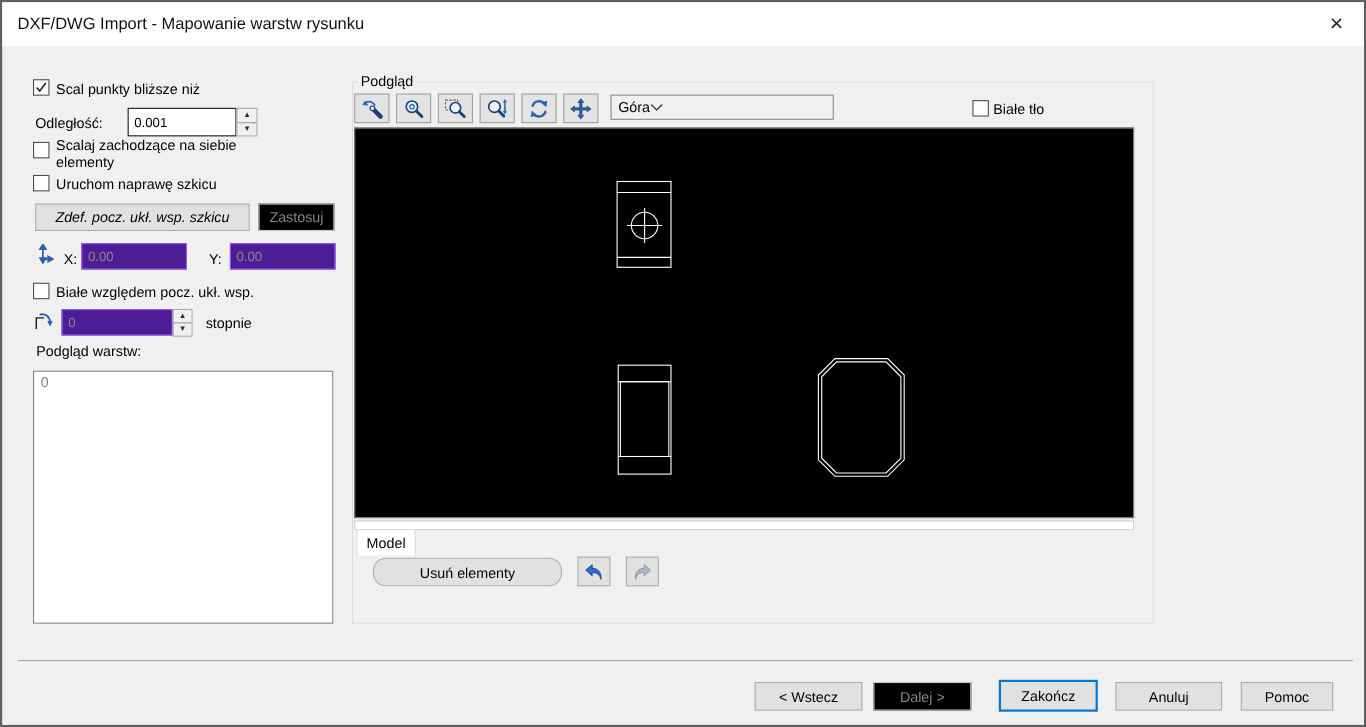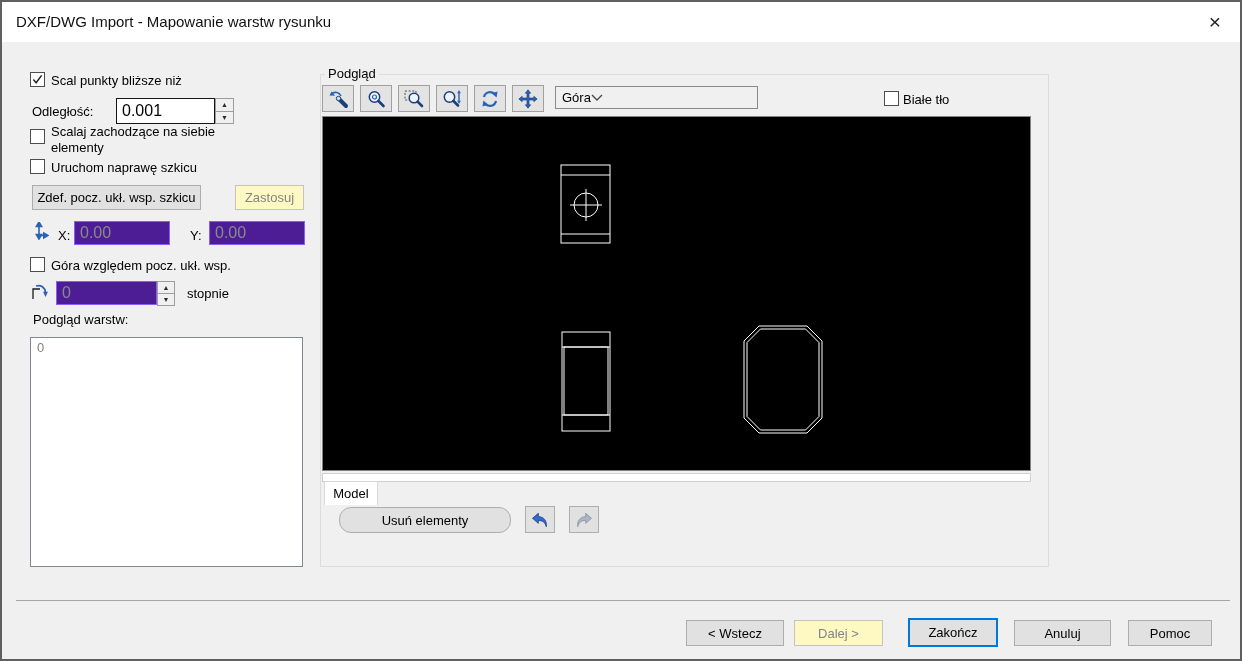--- a/index.html
+++ b/index.html
@@ -12,23 +12,23 @@
   .abs{position:absolute;}
   .titlebar{left:0;top:0;width:100%;height:40px;background:#ffffff;}
   .title-text{left:14px;top:11px;font-size:15px;color:#111;}
   .close-x{right:8px;top:4px;width:34px;height:32px;display:flex;align-items:center;justify-content:center;
     font-size:21px;color:#222;cursor:default;font-weight:300;}
   .lbl{font-size:13px;color:#000;white-space:nowrap;}
   .lbl2{font-size:13px;color:#000;line-height:16px;}
   .chk{width:15px;height:15px;background:#fff;border:1px solid #4d4d4d;display:flex;align-items:center;justify-content:center;}
   .btn{background:#e1e1e1;border:1px solid #adadad;font-size:13px;color:#000;
     display:flex;align-items:center;justify-content:center;font-family:"Liberation Sans",sans-serif;}
-  .btn.disabled{background:#fef9c3;border-color:#c3c3c3;color:#848484;}
+  .btn.disabled{background:#000000;border-color:#c3c3c3;color:#848484;}
   .btn.default-btn{border:2px solid #0078d7;}
-  .field{background:#fff;border:1px solid #151515;font-size:16px;color:#000;
+  .field{background:#fff;border:1px solid #151515;font-size:12px;color:#000;
     display:flex;align-items:center;padding:0 5px;font-family:"Liberation Sans",sans-serif;}
   .field.disabled{background:#4c1d95;border:1px solid #8b5cf6;color:#8a8a8a;}
   .spinner{display:flex;flex-direction:column;border:1px solid #9d9d9d;background:#f0f0f0;}
   .spin-btn{flex:1;display:flex;align-items:center;justify-content:center;background:#f0f0f0;}
   .spin-btn + .spin-btn{border-top:1px solid #9d9d9d;}
   .spin-glyph{font-size:7px;color:#2b2b2b;line-height:1;}
   .groupbox{border:1px solid #dcdcdc;}
   .group-label{position:absolute;top:-9px;left:4px;background:#f0f0f0;padding:0 3px;font-size:13px;color:#000;}
   .tool-btn{width:32px;height:27px;background:#e3e3e3;border:1px solid #a0a0a0;
     display:flex;align-items:center;justify-content:center;}
@@ -73,39 +73,39 @@
 
   <div class="abs chk" style="left:28px;top:127px;"></div>
   <div class="abs lbl2" style="left:49px;top:122px;">
     <div>Scalaj zachodzące na siebie</div>
     <div>elementy</div>
   </div>
 
   <div class="abs chk" style="left:28px;top:157px;"></div>
   <div class="abs lbl" style="left:49px;top:158px;">Uruchom naprawę szkicu</div>
 
-  <div class="abs btn" style="left:30px;top:183px;width:169px;height:25px;">Zdef. pocz. ukł. wsp. szkicu</div>
+  <div class="abs btn" style="left:30px;top:183px;width:195px;height:25px;font-style:italic;">Zdef. pocz. ukł. wsp. szkicu</div>
   <div class="abs btn disabled" style="left:233px;top:183px;width:69px;height:25px;">Zastosuj</div>
 
   <svg class="abs" style="left:29px;top:220px;" width="18" height="18" viewBox="0 0 18 18">
     <g stroke="#2a62b8" stroke-width="1.6" fill="#2a62b8">
       <line x1="8" y1="3" x2="8" y2="14"></line>
       <polygon points="8,0 5.4,4.4 10.6,4.4"></polygon>
       <polygon points="8,17 5.4,12.6 10.6,12.6"></polygon>
       <line x1="9" y1="13.5" x2="14" y2="13.5"></line>
       <polygon points="17,13.5 12.8,11.2 12.8,15.8"></polygon>
     </g>
   </svg>
   <div class="abs lbl" style="left:56px;top:226px;">X:</div>
   <div class="abs field disabled" style="left:72px;top:219px;width:96px;height:24px;">0.00</div>
   <div class="abs lbl" style="left:188px;top:226px;">Y:</div>
   <div class="abs field disabled" style="left:207px;top:219px;width:96px;height:24px;">0.00</div>
 
   <div class="abs chk" style="left:28px;top:255px;"></div>
-  <div class="abs lbl" style="left:49px;top:256px;">Góra względem pocz. ukł. wsp.</div>
+  <div class="abs lbl" style="left:49px;top:256px;">Białe względem pocz. ukł. wsp.</div>
 
   <svg class="abs" style="left:28px;top:281px;" width="18" height="18" viewBox="0 0 18 18">
     <polyline points="3,16 3,6 10,6" fill="none" stroke="#1a1a1a" stroke-width="1.3"></polyline>
     <path d="M6 3 C11 1.5 15 4.5 15.5 9.5" fill="none" stroke="#2a62b8" stroke-width="1.8"></path>
     <polygon points="15.5,14 13,8.8 18,8.8" fill="#2a62b8"></polygon>
   </svg>
   <div class="abs field disabled" style="left:54px;top:279px;width:101px;height:24px;">0</div>
   <div class="abs spinner" style="left:155px;top:279px;width:18px;height:25px;">
     <div class="spin-btn">
         <span class="spin-glyph">▲</span>

